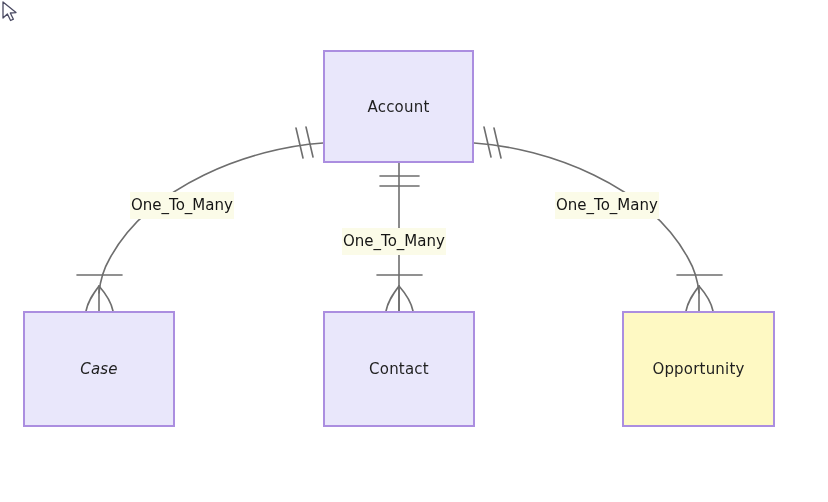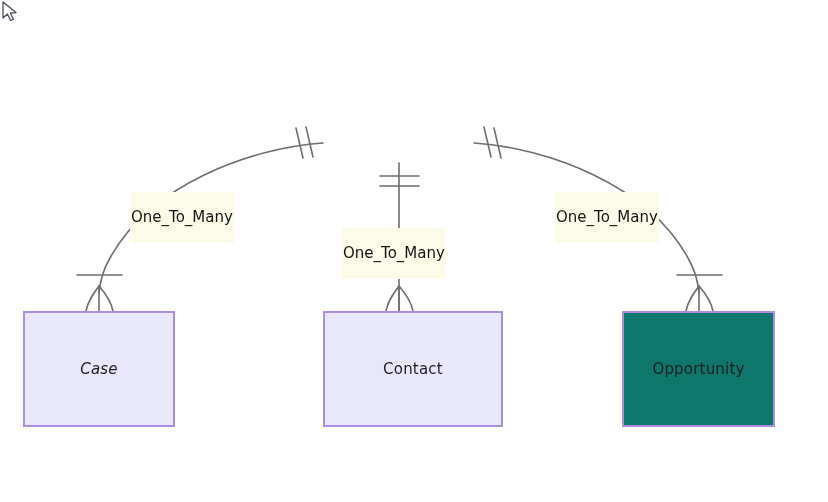--- a/index.html
+++ b/index.html
@@ -42,21 +42,21 @@
     white-space: nowrap;
   }
   .rel-label {
     position: absolute;
     font-family: "DejaVu Sans", sans-serif;
     font-size: 15px;
     color: #141414;
     background: #fbfbe8;
     white-space: nowrap;
     line-height: 19px;
-    padding: 16px 1px;
+    padding: 4px 1px;
   }
   .cursor-layer {
     position: absolute;
     left: 0;
     top: 0;
     pointer-events: none;
   }
 </style>
 </head>
 <body>
@@ -98,30 +98,33 @@
 
         <line x1="677" y1="275" x2="722" y2="275"></line>
         <line x1="699" y1="286" x2="699" y2="311"></line>
         <path d="M 699 286 C 693 294, 688 301, 686 311"></path>
         <path d="M 699 286 C 706 294, 711 301, 713 311"></path>
       </g>
 
     </g>
   </svg>
 
+  <div class="entity-box" style="left: 323px; top: 50px; width: 151px; height: 113px; background: rgb(233, 231, 251); border-color: rgb(171, 142, 224);">
+    <span class="entity-label">Account</span>
+  </div>
 
   <div class="entity-box" style="left: 23px; top: 311px; width: 152px; height: 116px; background: rgb(233, 231, 251); border-color: rgb(171, 142, 224); font-style: italic;">
     <span class="entity-label">Case</span>
   </div>
 
-  <div class="entity-box" style="left: 323px; top: 311px; width: 180px; height: 116px; background: rgb(233, 231, 251); border-color: rgb(171, 142, 224);">
+  <div class="entity-box" style="left: 323px; top: 311px; width: 152px; height: 116px; background: rgb(233, 231, 251); border-color: rgb(171, 142, 224);">
     <span class="entity-label">Contact</span>
   </div>
 
-  <div class="entity-box" style="left: 622px; top: 311px; width: 153px; height: 116px; background: #0f766e; border-color: rgb(171, 142, 224);">
+  <div class="entity-box" style="left: 622px; top: 311px; width: 153px; height: 116px; background: #fef9c3; border-color: rgb(171, 142, 224);">
     <span class="entity-label">Opportunity</span>
   </div>
 
   <div class="rel-label" style="left: 130px; top: 192px; background: rgb(251, 251, 232); color: rgb(20, 20, 20);">One_To_Many</div>
 
   <div class="rel-label" style="left: 342px; top: 228px; background: rgb(251, 251, 232); color: rgb(20, 20, 20);">One_To_Many</div>
 
   <div class="rel-label" style="left: 555px; top: 192px; background: rgb(251, 251, 232); color: rgb(20, 20, 20);">One_To_Many</div>
 
   <svg class="cursor-layer" width="30" height="26" style="left: 2px; top: 1px;">

